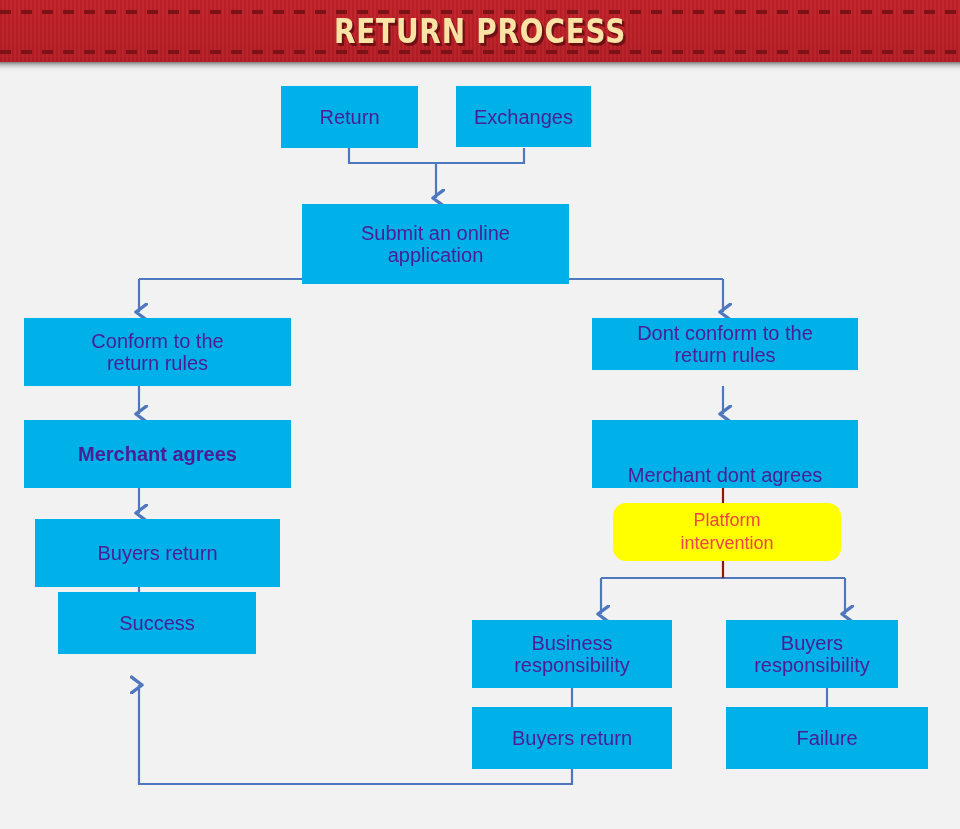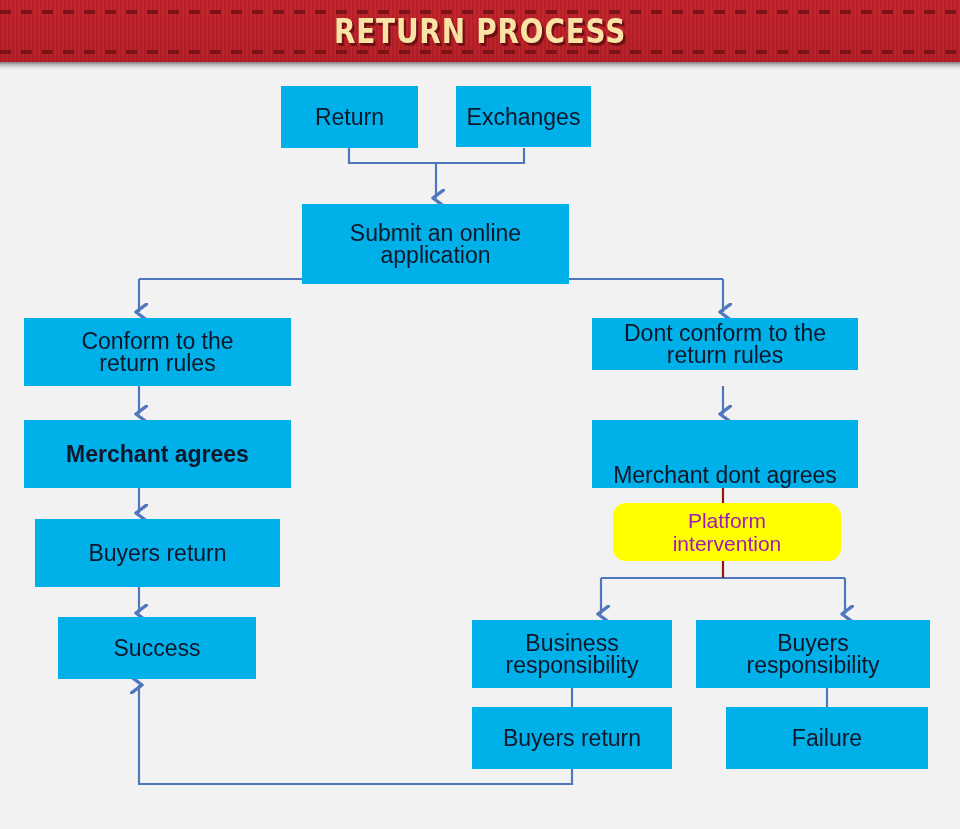--- a/index.html
+++ b/index.html
@@ -91,31 +91,31 @@
     height: 767px;
   }
 
   .node {
     position: absolute;
     box-sizing: border-box;
     display: flex;
     align-items: center;
     justify-content: center;
     text-align: center;
-    color: #0f172a;
-    font-size: 23px;
+    color: #4c1d95;
+    font-size: 20px;
     line-height: 22px;
     background: #00b0e8;
     padding: 2px 6px;
   }
   .node.yellow {
     background: #ffff00;
-    color: #a21caf;
+    color: #ef4444;
     border-radius: 13px;
-    font-size: 21px;
+    font-size: 18px;
     line-height: 23px;
   }
   .node-label {
     display: block;
     white-space: pre-line;
   }
 </style>
 </head>
 <body>
 
@@ -196,28 +196,28 @@
         <div class="node" style="left: 592px; top: 358px; width: 266px; height: 68px; align-items: flex-end;">
           <span class="node-label">Merchant dont agrees</span>
         </div>
         <div class="node" style="left: 35px; top: 457px; width: 245px; height: 68px;">
           <span class="node-label">Buyers return</span>
         </div>
         <div class="node yellow" style="left: 613px; top: 441px; width: 228px; height: 58px;">
           <span class="node-label">Platform
 intervention</span>
         </div>
-        <div class="node" style="left: 58px; top: 555px; width: 198px; height: 62px;">
+        <div class="node" style="left: 58px; top: 530px; width: 198px; height: 62px;">
           <span class="node-label">Success</span>
         </div>
         <div class="node" style="left: 472px; top: 558px; width: 200px; height: 68px;">
           <span class="node-label">Business
 responsibility</span>
         </div>
-        <div class="node" style="left: 696px; top: 558px; width: 234px; height: 68px;">
+        <div class="node" style="left: 726px; top: 558px; width: 172px; height: 68px;">
           <span class="node-label">Buyers
 responsibility</span>
         </div>
         <div class="node" style="left: 472px; top: 645px; width: 200px; height: 62px;">
           <span class="node-label">Buyers return</span>
         </div>
         <div class="node" style="left: 726px; top: 645px; width: 202px; height: 62px;">
           <span class="node-label">Failure</span>
         </div>
       </div>

